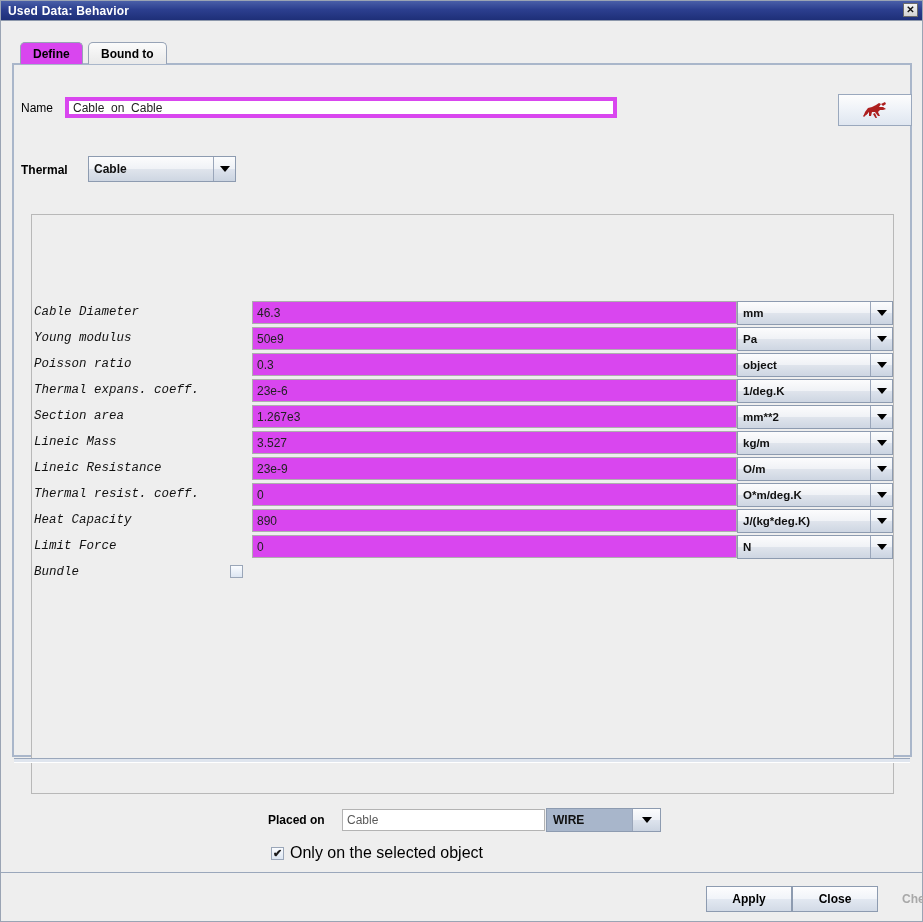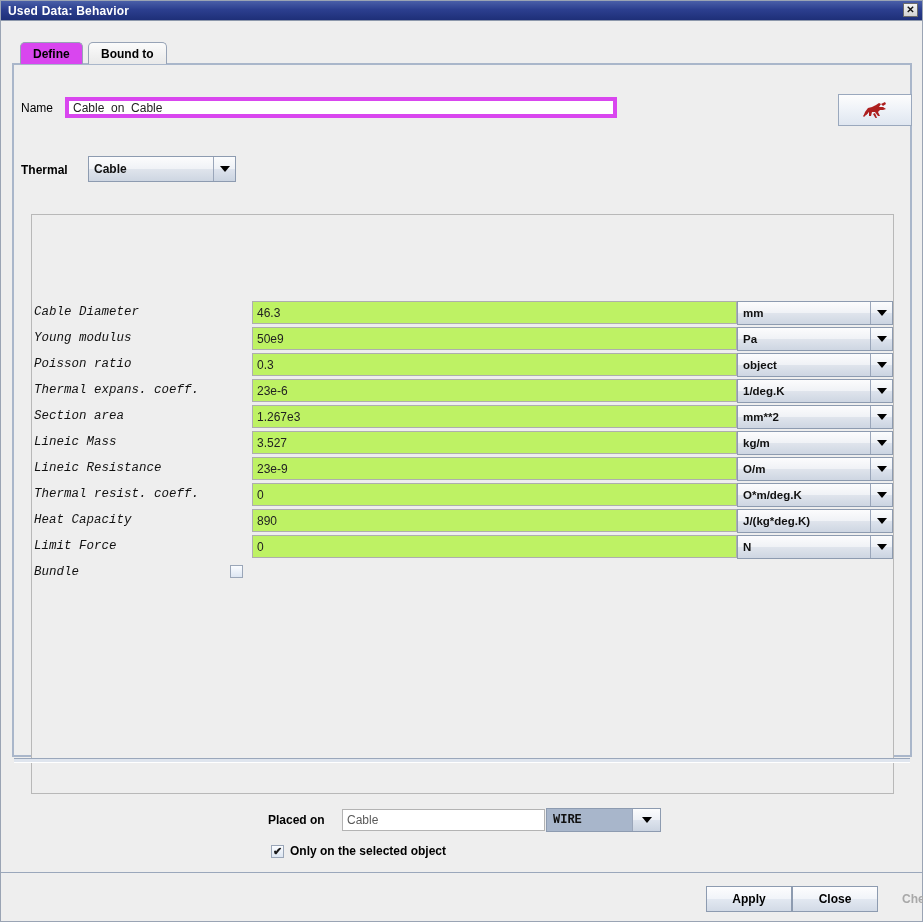--- a/index.html
+++ b/index.html
@@ -235,21 +235,21 @@
     color: #111111;
     white-space: nowrap;
   }
   .param-value {
     position: absolute;
     left: 220px;
     top: 1px;
     width: 485px;
     height: 23px;
     box-sizing: border-box;
-    background: #bef264;
+    background: #d946ef;
     border: 1px solid #aeaeae;
     font-family: "Liberation Sans", sans-serif;
     font-size: 12px;
     color: #222222;
     padding: 0 4px;
     outline: none;
   }
   .param-unit {
     position: absolute;
     left: 705px;
@@ -334,21 +334,20 @@
   #placed-combo .combo-text {
     flex: 1;
     padding-left: 6px;
     font-weight: bold;
     font-size: 12px;
     background: #a8b6cb;
     height: 100%;
     display: flex;
     align-items: center;
     color: #101010;
-    font-family: Liberation Mono, monospace;
   }
   #placed-combo .combo-arrow {
     width: 28px;
     height: 100%;
     border-left: 1px solid #9aa6ba;
     box-sizing: border-box;
     display: flex;
     align-items: center;
     justify-content: center;
     background: linear-gradient(to bottom, #fbfcfd 0%, #eef1f6 48%, #dde3ed 52%, #cbd4e1 100%);
@@ -357,22 +356,22 @@
   
   #only-selected-wrap {
     position: absolute;
     left: 270px;
     top: 843px;
     display: flex;
     align-items: center;
     gap: 6px;
   }
   #only-selected-wrap .label {
-    font-weight: bold;
-    font-size: 12px;
+    font-weight: normal;
+    font-size: 16px;
   }
   .check-glyph {
     font-size: 11px;
     line-height: 1;
     color: #1a1a1a;
     font-weight: bold;
   }
 
   
   #footer-sep {

